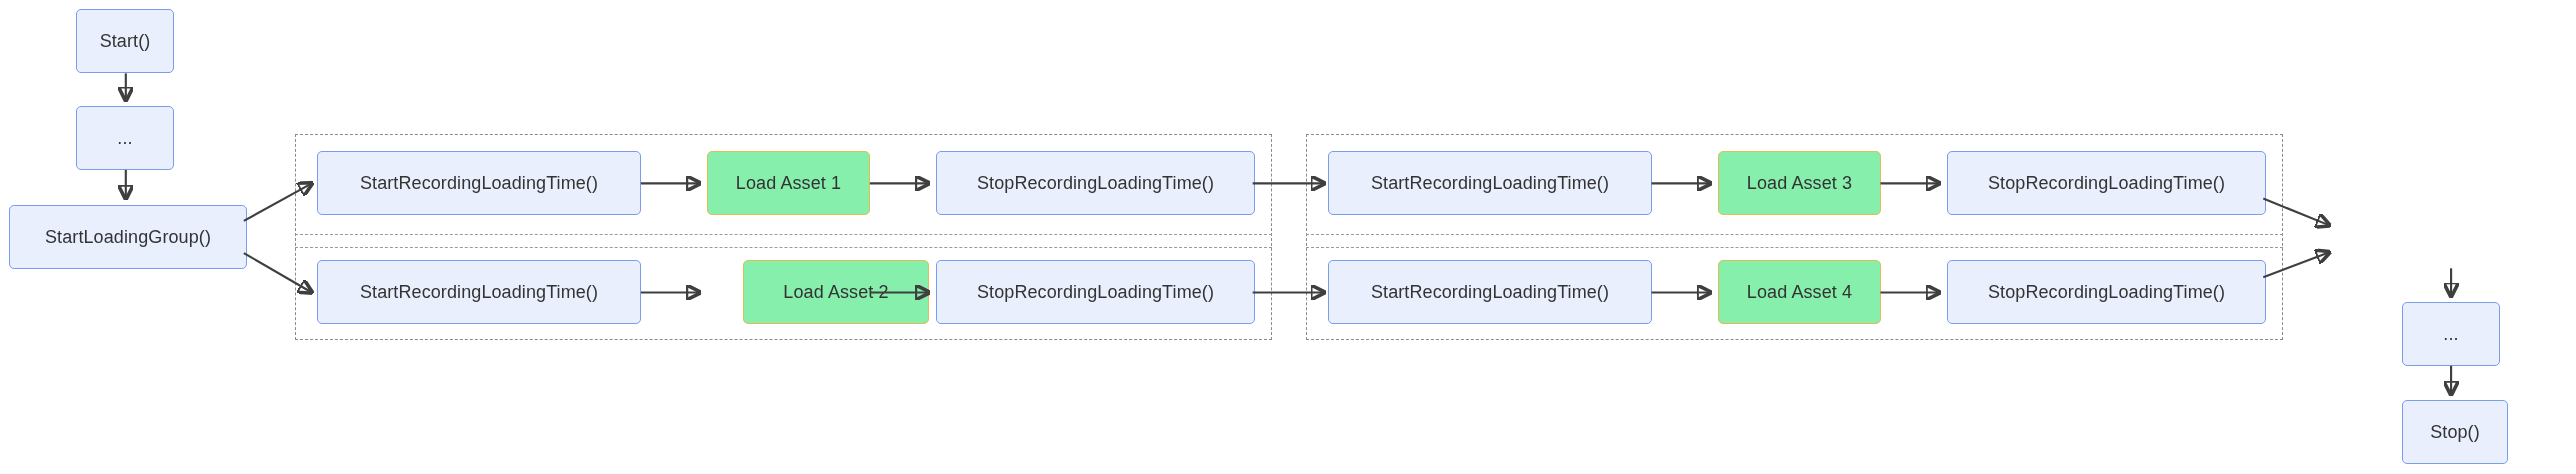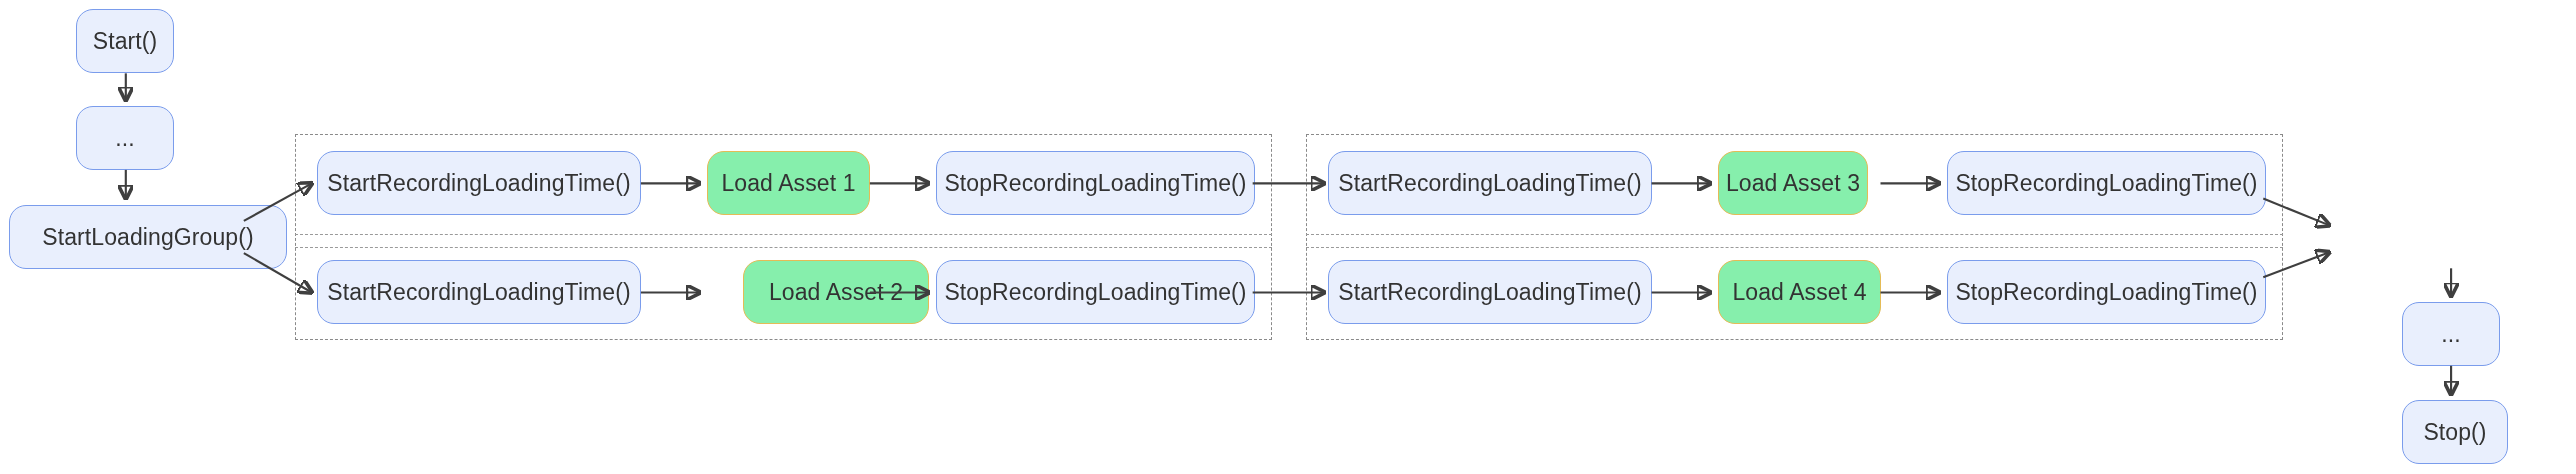--- a/index.html
+++ b/index.html
@@ -16,24 +16,24 @@
     height: 474px;
     background: #ffffff;
     overflow: hidden;
   }
   .node {
     position: absolute;
     box-sizing: border-box;
     display: flex;
     align-items: center;
     justify-content: center;
-    border-radius: 17px;
+    border-radius: 5px;
     border-width: 1.8px;
     border-style: solid;
-    font-size: 23px;
+    font-size: 18px;
     line-height: 1;
     letter-spacing: 0.1px;
     white-space: nowrap;
     z-index: 3;
   }
   .node.blue {
     background: #e9effd;
     border-color: #7a9cec;
     color: #333333;
   }
@@ -117,32 +117,32 @@
     <path d="M 2530 310 L 2604 282" marker-end="url(#arrow)"></path>
 
     <line x1="2740" y1="300" x2="2740" y2="331" marker-end="url(#arrow)"></line>
     <line x1="2740" y1="409" x2="2740" y2="441" marker-end="url(#arrow)"></line>
   </svg>
 
   <div class="node blue" style="left:76px; top:9px; width:98px; height:64px;">Start()</div>
 
   <div class="node blue" style="left:76px; top:106px; width:98px; height:64px;">...</div>
 
-  <div class="node blue" style="left:9px; top:205px; width:278px; height:64px;">StartLoadingGroup()</div>
+  <div class="node blue" style="left:9px; top:205px; width:238px; height:64px;">StartLoadingGroup()</div>
 
   <div class="node blue" style="left:317px; top:151px; width:324px; height:64px;">StartRecordingLoadingTime()</div>
   <div class="node yellow" style="left:707px; top:151px; width:163px; height:64px;">Load Asset 1</div>
   <div class="node blue" style="left:936px; top:151px; width:319px; height:64px;">StopRecordingLoadingTime()</div>
 
   <div class="node blue" style="left:317px; top:260px; width:324px; height:64px;">StartRecordingLoadingTime()</div>
   <div class="node yellow" style="left:707px; top:260px; width:186px; height:64px;margin-left:36px;">Load Asset 2</div>
   <div class="node blue" style="left:936px; top:260px; width:319px; height:64px;">StopRecordingLoadingTime()</div>
 
   <div class="node blue" style="left:1328px; top:151px; width:324px; height:64px;">StartRecordingLoadingTime()</div>
-  <div class="node yellow" style="left:1718px; top:151px; width:150px; height:64px;">Load Asset 3</div>
+  <div class="node yellow" style="left:1718px; top:151px; width:163px; height:64px;">Load Asset 3</div>
   <div class="node blue" style="left:1947px; top:151px; width:319px; height:64px;">StopRecordingLoadingTime()</div>
 
   <div class="node blue" style="left:1328px; top:260px; width:324px; height:64px;">StartRecordingLoadingTime()</div>
   <div class="node yellow" style="left:1718px; top:260px; width:163px; height:64px;">Load Asset 4</div>
   <div class="node blue" style="left:1947px; top:260px; width:319px; height:64px;">StopRecordingLoadingTime()</div>
 
 
   <div class="node blue" style="left:2402px; top:302px; width:98px; height:64px;">...</div>
 
   <div class="node blue" style="left:2402px; top:400px; width:106px; height:64px;">Stop()</div>

